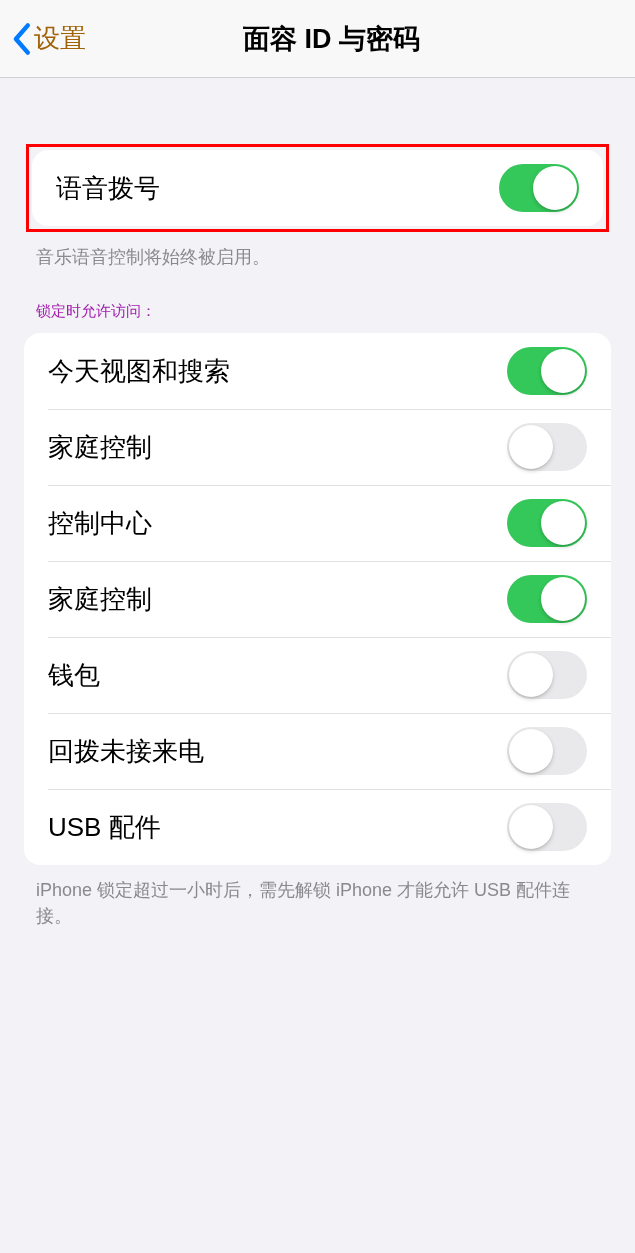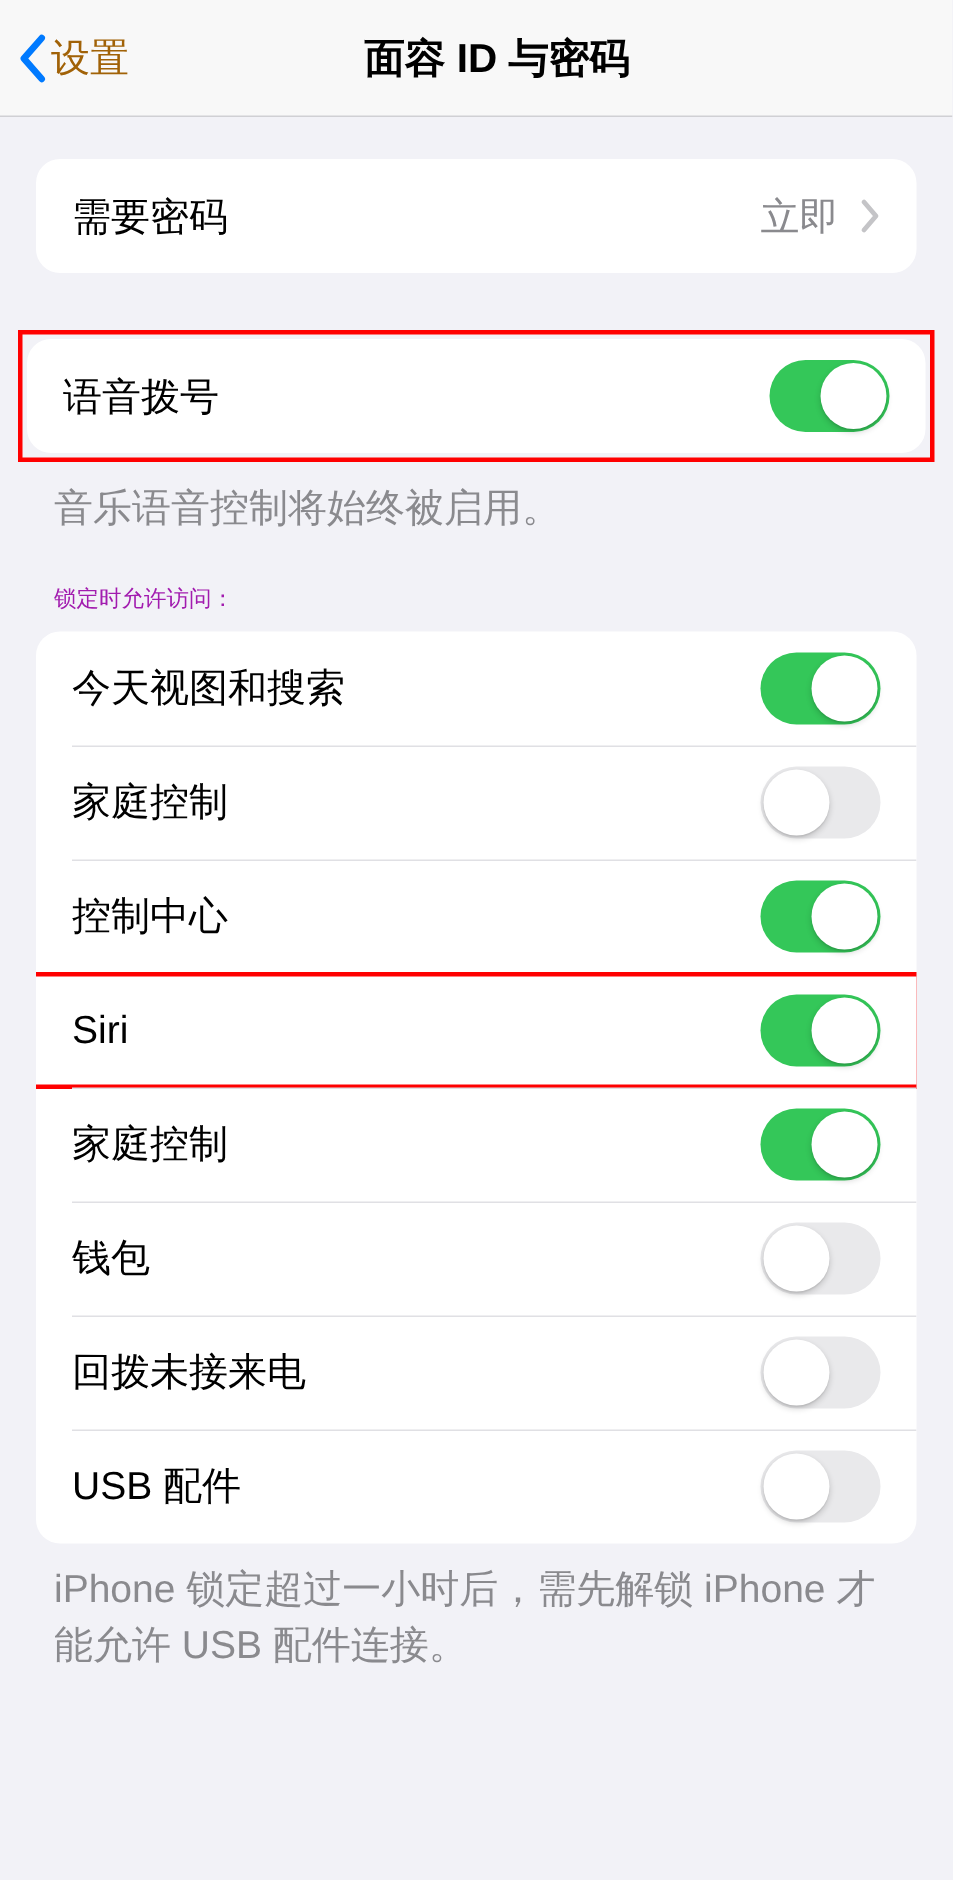--- a/index.html
+++ b/index.html
@@ -88,21 +88,21 @@
     .chevron-right {
       margin-left: 14px;
     }
     .chevron-right svg {
       width: 14px;
       height: 24px;
       display: block;
     }
     .footer-text {
       color: #8a8a8e;
-      font-size: 26px;
+      font-size: 18px;
       padding: 12px 36px 0 36px;
       line-height: 1.45;
     }
     .header-text {
       color: #a21caf;
       font-size: 15px;
       padding: 0 36px 12px 36px;
     }
     .spacer-32 { height: 32px; }
     .spacer-38 { height: 38px; }
@@ -135,21 +135,21 @@
       right: -3px;
       top: -1px;
       bottom: -1px;
       border: 3px solid #ff0000;
       pointer-events: none;
     }
     .group.voice-group {
       border-radius: 16px;
     }
     .voice-wrap {
-      margin: 0 12px;
+      margin: 0 26px;
       padding: 3px;
       border: 3px solid #ff0000;
     }
     .voice-wrap .group {
       margin: 0;
     }
   </style>
 </head>
 <body>
 
@@ -160,100 +160,80 @@
           <path d="M10 2 L3 10 L10 18" stroke="#007aff" stroke-width="2.6" stroke-linecap="round" stroke-linejoin="round"></path>
         </svg>
     </span>
     <span>设置</span>
   </div>
   <div class="nav-title">面容 ID 与密码</div>
 </div>
 
 <div class="content">
 
-  <div class="group">
-    <div class="row">
-      <div class="row-label">需要密码</div>
-      <div class="row-value">
-        <span>立即</span>
-        <span class="chevron-right">
-          <svg viewBox="0 0 10 18" fill="none">
-              <path d="M2 2 L8 9 L2 16" stroke="#c4c4c7" stroke-width="2.4" stroke-linecap="round" stroke-linejoin="round"></path>
-            </svg>
-        </span>
+
+  <div class="spacer-38"></div>
+
+  <div class="voice-wrap">
+    <div class="group voice-group">
+      <div class="row">
+        <div class="row-label">语音拨号</div>
+        <div class="toggle on">
+          <div class="toggle-knob"></div>
+        </div>
       </div>
     </div>
   </div>
 
-  <div class="spacer-38"></div>
-
-  <div class="voice-wrap">
-    <div class="group voice-group">
-      <div class="row">
-        <div class="row-label">语音拨号</div>
-        <div class="toggle on">
+  <div class="footer-text">音乐语音控制将始终被启用。</div>
+
+  <div class="spacer-32"></div>
+
+  <div class="header-text">锁定时允许访问：</div>
+
+  <div class="group" id="lock-group">
+      <div class="row">
+        <div class="row-label">今天视图和搜索</div>
+        <div class="toggle on">
+          <div class="toggle-knob"></div>
+        </div>
+      </div>
+      <div class="row">
+        <div class="row-label">家庭控制</div>
+        <div class="toggle off">
+          <div class="toggle-knob"></div>
+        </div>
+      </div>
+      <div class="row">
+        <div class="row-label">控制中心</div>
+        <div class="toggle on">
+          <div class="toggle-knob"></div>
+        </div>
+      </div>
+      <div class="row">
+        <div class="row-label">家庭控制</div>
+        <div class="toggle on">
+          <div class="toggle-knob"></div>
+        </div>
+      </div>
+      <div class="row">
+        <div class="row-label">钱包</div>
+        <div class="toggle off">
+          <div class="toggle-knob"></div>
+        </div>
+      </div>
+      <div class="row">
+        <div class="row-label">回拨未接来电</div>
+        <div class="toggle off">
+          <div class="toggle-knob"></div>
+        </div>
+      </div>
+      <div class="row">
+        <div class="row-label">USB 配件</div>
+        <div class="toggle off">
           <div class="toggle-knob"></div>
         </div>
       </div>
     </div>
-  </div>
-
-  <div class="footer-text">音乐语音控制将始终被启用。</div>
-
-  <div class="spacer-32"></div>
-
-  <div class="header-text">锁定时允许访问：</div>
-
-  <div class="group" id="lock-group">
-      <div class="row">
-        <div class="row-label">今天视图和搜索</div>
-        <div class="toggle on">
-          <div class="toggle-knob"></div>
-        </div>
-      </div>
-      <div class="row">
-        <div class="row-label">家庭控制</div>
-        <div class="toggle off">
-          <div class="toggle-knob"></div>
-        </div>
-      </div>
-      <div class="row">
-        <div class="row-label">控制中心</div>
-        <div class="toggle on">
-          <div class="toggle-knob"></div>
-        </div>
-      </div>
-      <div class="row siri-row">
-        <div class="row-label">Siri</div>
-        <div class="toggle on">
-          <div class="toggle-knob"></div>
-        </div>
-        <div class="siri-highlight"></div>
-      </div>
-      <div class="row">
-        <div class="row-label">家庭控制</div>
-        <div class="toggle on">
-          <div class="toggle-knob"></div>
-        </div>
-      </div>
-      <div class="row">
-        <div class="row-label">钱包</div>
-        <div class="toggle off">
-          <div class="toggle-knob"></div>
-        </div>
-      </div>
-      <div class="row">
-        <div class="row-label">回拨未接来电</div>
-        <div class="toggle off">
-          <div class="toggle-knob"></div>
-        </div>
-      </div>
-      <div class="row">
-        <div class="row-label">USB 配件</div>
-        <div class="toggle off">
-          <div class="toggle-knob"></div>
-        </div>
-      </div>
-    </div>
 
   <div class="footer-text">iPhone 锁定超过一小时后，需先解锁 iPhone 才能允许 USB 配件连接。</div>
 
 </div>
 
 </body></html>

